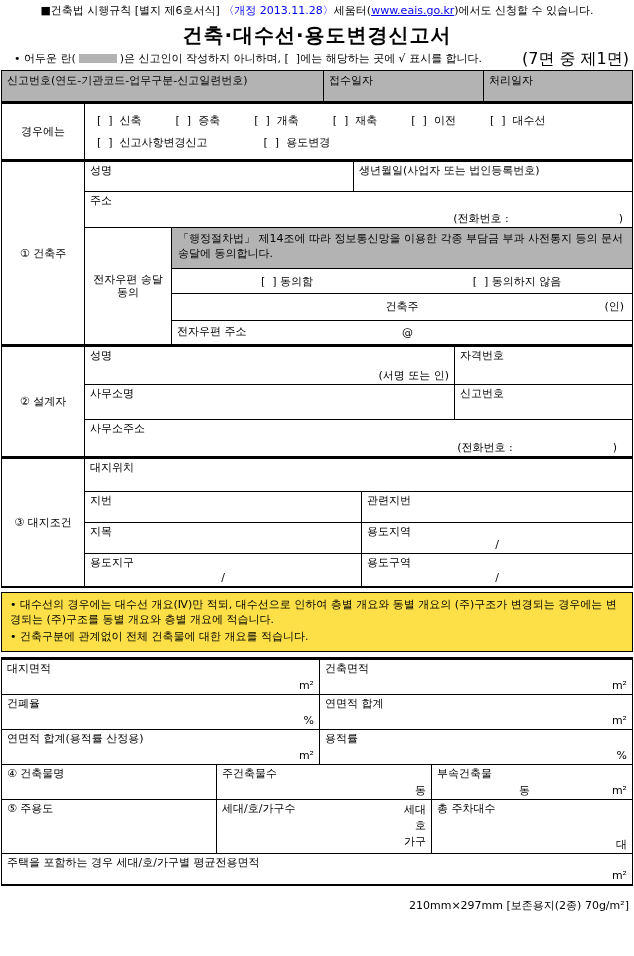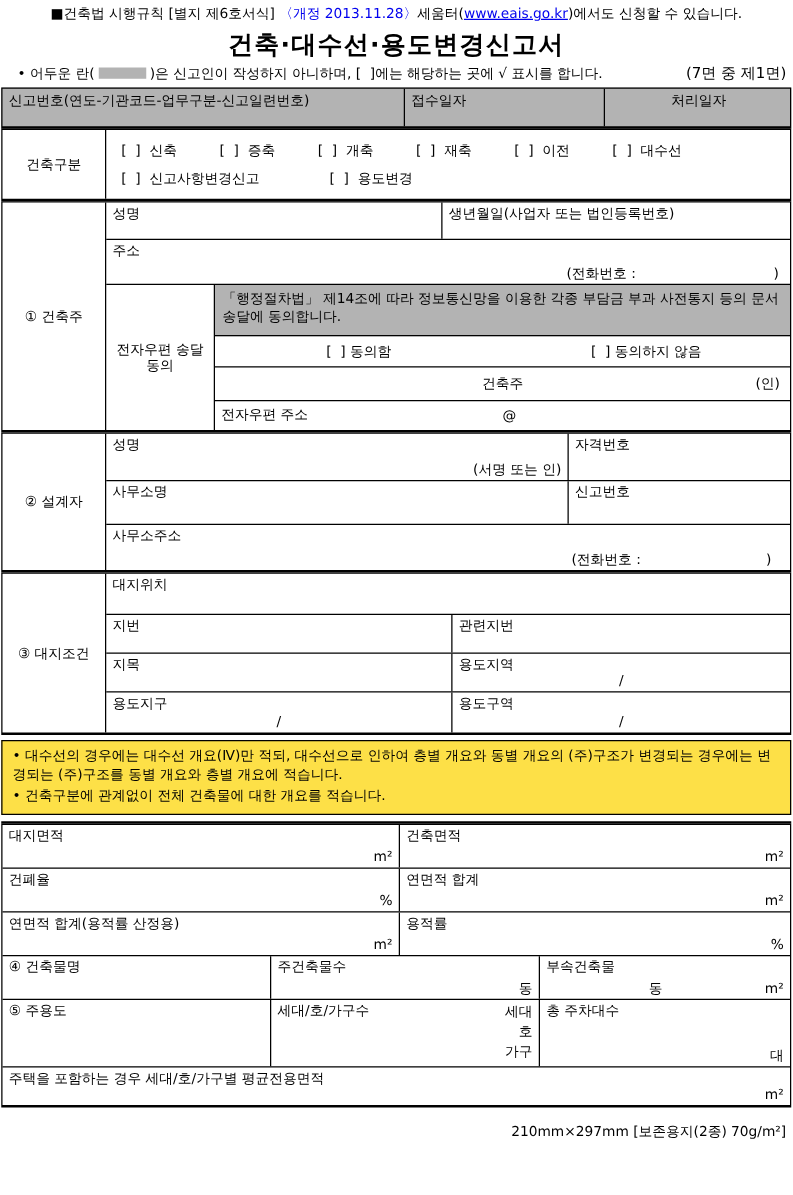--- a/index.html
+++ b/index.html
@@ -11,21 +11,21 @@
   }
   .ws-pre{white-space:pre;}
   
   .hdr-top{display:flex;justify-content:center;align-items:flex-start;padding:4px 3px 0 3px;height:17px;}
   .rev{color:#0000ee;}
   .link{color:#0000ee;text-decoration:underline;cursor:pointer;}
   .title{text-align:center;font-size:20px;font-weight:bold;letter-spacing:1px;height:29px;line-height:29px;}
   .instr{display:flex;justify-content:space-between;align-items:center;padding:0 4px 3px 13px;height:17px;}
   .instr-left{display:flex;align-items:center;white-space:pre;}
   .swatch{display:inline-block;width:38px;height:9px;background:#b3b3b3;margin:0 3px;}
-  .pagenote{font-size:12px;}
+  .pagenote{font-size:16px;}
   
   .sec{border:1px solid #000;border-bottom-width:2px;box-sizing:border-box;}
   .cell{box-sizing:border-box;padding:2px 5px;overflow:hidden;}
   .bR{border-right:1px solid #000;}
   .bB{border-bottom:1px solid #000;}
   .unit-line{text-align:right;}
   .gray{background:#b3b3b3;}
   
   .receipt{display:flex;height:33px;background:#b3b3b3;}
   .receipt .cell{padding-top:3px;}
@@ -88,25 +88,25 @@
   <div class="instr">
     <div class="instr-left">
       <span class="ws-pre">• 어두운 란(</span><span class="swatch"></span><span class="ws-pre">)은 신고인이 작성하지 아니하며, [  ]에는 해당하는 곳에 √ 표시를 합니다.</span>
     </div>
     <div class="pagenote">(7면 중 제1면)</div>
   </div>
 
   <div class="sec receipt">
     <div class="cell bR" style="width:322px;">신고번호(연도-기관코드-업무구분-신고일련번호)</div>
     <div class="cell bR" style="width:160px;">접수일자</div>
-    <div class="cell" style="flex:1;margin-left:48px;">처리일자</div>
+    <div class="cell" style="flex:1;">처리일자</div>
   </div>
 
   <div class="sec flexsec" style="height:58px;">
-    <div class="rowlabel">건축구분</div>
+    <div class="rowlabel">경우에는</div>
     <div class="ct-content">
       <div class="optline optline1">
         <span class="opt">
             <span class="cb">[  ]</span>
             <span>신축</span>
           </span>
         <span class="opt">
             <span class="cb">[  ]</span>
             <span>증축</span>
           </span>

